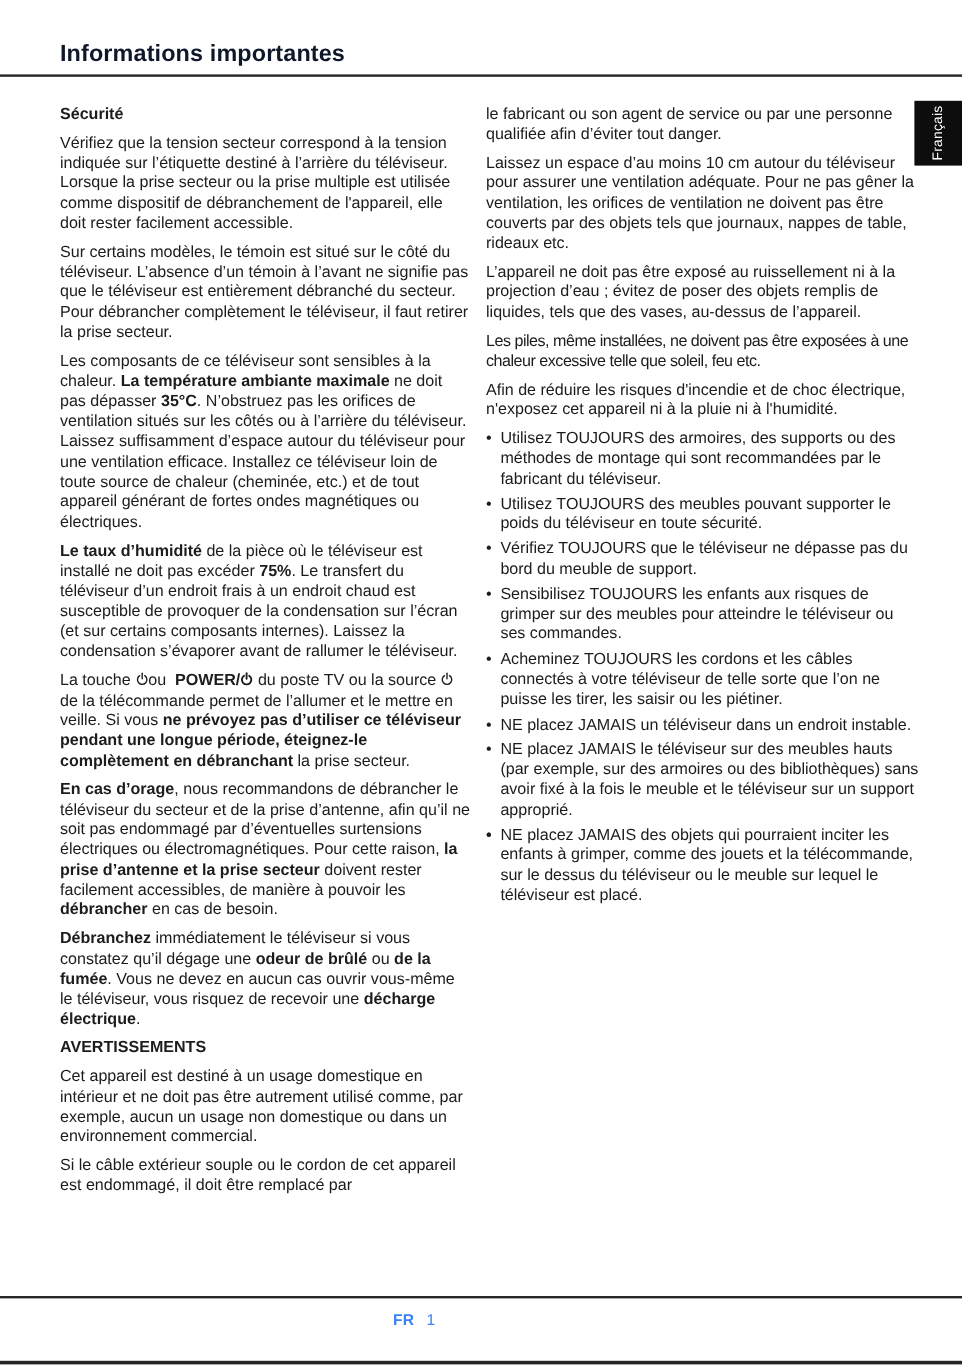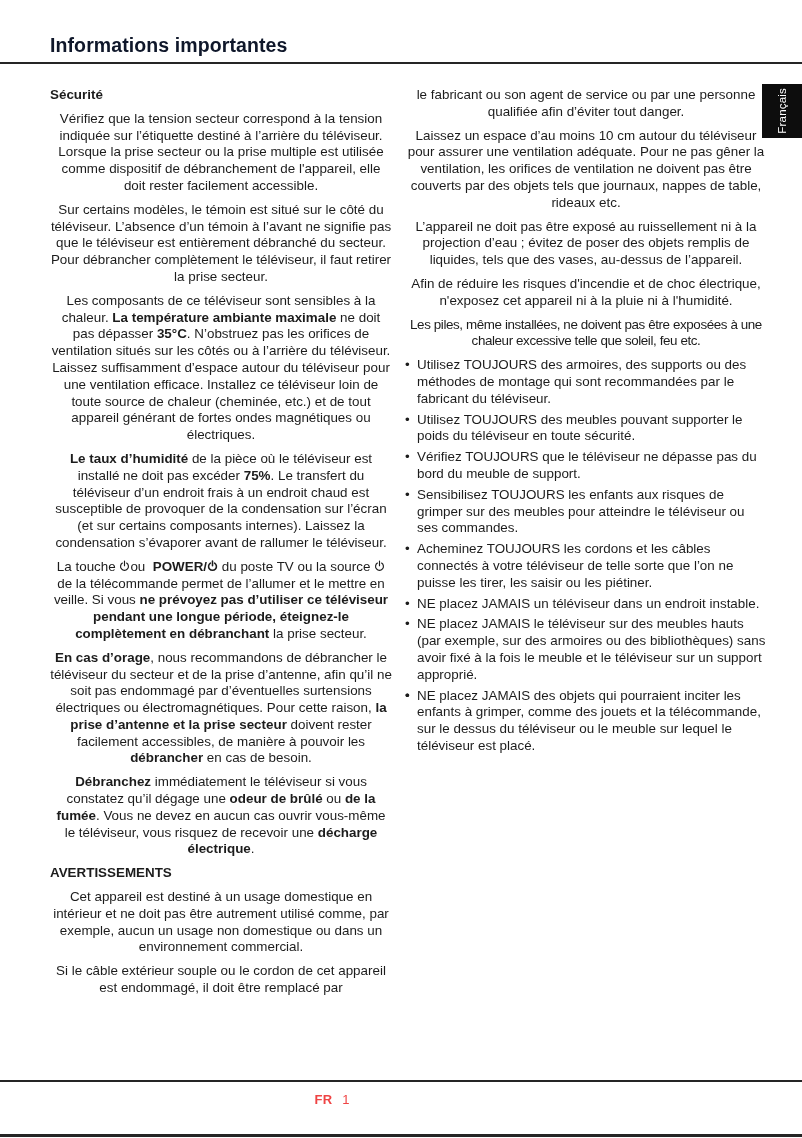--- a/index.html
+++ b/index.html
@@ -23,31 +23,31 @@
     color:#ffffff;font-size:11.5px;letter-spacing:0.2px;
   }
   .columns{
     position:absolute;left:50px;top:87px;width:717px;
     display:flex;gap:13px;align-items:flex-start;
     font-size:13.4px;line-height:16.8px;
   }
   .col-left{width:342px;flex:none;}
   .col-right{width:362px;flex:none;}
   .heading{font-weight:bold;margin:0 0 7px;}
-  .para{margin:0 0 7px;text-align:center;}
+  .para{margin:0 0 7px;}
   .bullet{position:relative;padding-left:12px;margin:0 0 4px;}
   .dot{position:absolute;left:0;top:0;}
   b{font-weight:bold;}
   .tight{letter-spacing:-0.4px;}
   .pw{width:11px;height:12px;vertical-align:-1px;fill:none;stroke:#1c1c1c;stroke-width:1.25;stroke-linecap:round;}
   .pwb{stroke-width:1.7;}
   .footer-rule{position:absolute;left:0;top:1080px;width:802px;height:2px;background:#252525;}
   .footer{
-    position:absolute;left:4px;top:1092px;width:656px;text-align:center;
-    font-size:13px;color:#ef4444;
+    position:absolute;left:17px;top:1092px;width:656px;text-align:center;
+    font-size:13px;color:#3b82f6;
   }
   .footer b{margin-right:10px;letter-spacing:0.3px;}
   .bottom-rule{position:absolute;left:0;top:1134px;width:802px;height:3px;background:#252525;}
 </style>
 </head>
 <body>
 
 <div class="page">
   <h1 class="title">Informations importantes</h1>
   <div class="rule-top"></div>
@@ -76,22 +76,22 @@
         <div class="para"><b>En cas d’orage</b><span>, nous recommandons de débrancher le téléviseur du secteur et de la prise d’antenne, afin qu’il ne soit pas endommagé par d’éventuelles surtensions électriques ou électromagnétiques. Pour cette raison, </span><b>la prise d’antenne et la prise secteur</b><span> doivent rester facilement accessibles, de manière à pouvoir les </span><b>débrancher</b><span> en cas de besoin.</span></div>
         <div class="para"><b>Débranchez</b><span> immédiatement le téléviseur si vous constatez qu’il dégage une </span><b>odeur de brûlé</b><span> ou </span><b>de la fumée</b><span>. Vous ne devez en aucun cas ouvrir vous-même le téléviseur, vous risquez de recevoir une </span><b>décharge électrique</b><span>.</span></div>
         <div class="heading">AVERTISSEMENTS</div>
         <div class="para"><span>Cet appareil est destiné à un usage domestique en intérieur et ne doit pas être autrement utilisé comme, par exemple, aucun un usage non domestique ou dans un environnement commercial.</span></div>
         <div class="para"><span>Si le câble extérieur souple ou le cordon de cet appareil est endommagé, il doit être remplacé par</span></div>
       </div>
     <div class="col-right">
         <div class="para"><span>le fabricant ou son agent de service ou par une personne qualifiée afin d’éviter tout danger.</span></div>
         <div class="para"><span>Laissez un espace d’au moins 10 cm autour du téléviseur pour assurer une ventilation adéquate. Pour ne pas gêner la ventilation, les orifices de ventilation ne doivent pas être couverts par des objets tels que journaux, nappes de table, rideaux etc.</span></div>
         <div class="para"><span>L’appareil ne doit pas être exposé au ruissellement ni à la projection d’eau ; évitez de poser des objets remplis de liquides, tels que des vases, au-dessus de l’appareil.</span></div>
+        <div class="para tight"><span>Les piles, même installées, ne doivent pas être exposées à une chaleur excessive telle que soleil, feu etc.</span></div>
         <div class="para"><span>Afin de réduire les risques d'incendie et de choc électrique, n'exposez cet appareil ni à la pluie ni à l'humidité.</span></div>
-        <div class="para tight"><span>Les piles, même installées, ne doivent pas être exposées à une chaleur excessive telle que soleil, feu etc.</span></div>
         <div class="bullet"><span class="dot">•</span><span>Utilisez TOUJOURS des armoires, des supports ou des méthodes de montage qui sont recommandées par le fabricant du téléviseur.</span></div>
         <div class="bullet"><span class="dot">•</span><span>Utilisez TOUJOURS des meubles pouvant supporter le poids du téléviseur en toute sécurité.</span></div>
         <div class="bullet"><span class="dot">•</span><span>Vérifiez TOUJOURS que le téléviseur ne dépasse pas du bord du meuble de support.</span></div>
         <div class="bullet"><span class="dot">•</span><span>Sensibilisez TOUJOURS les enfants aux risques de grimper sur des meubles pour atteindre le téléviseur ou ses commandes.</span></div>
         <div class="bullet"><span class="dot">•</span><span>Acheminez TOUJOURS les cordons et les câbles connectés à votre téléviseur de telle sorte que l’on ne puisse les tirer, les saisir ou les piétiner.</span></div>
         <div class="bullet"><span class="dot">•</span><span>NE placez JAMAIS un téléviseur dans un endroit instable.</span></div>
         <div class="bullet"><span class="dot">•</span><span>NE placez JAMAIS le téléviseur sur des meubles hauts (par exemple, sur des armoires ou des bibliothèques) sans avoir fixé à la fois le meuble et le téléviseur sur un support approprié.</span></div>
         <div class="bullet"><span class="dot">•</span></div>
         <div class="bullet"><span class="dot">•</span><span>NE placez JAMAIS des objets qui pourraient inciter les enfants à grimper, comme des jouets et la télécommande, sur le dessus du téléviseur ou le meuble sur lequel le téléviseur est placé.</span></div>
       </div>

